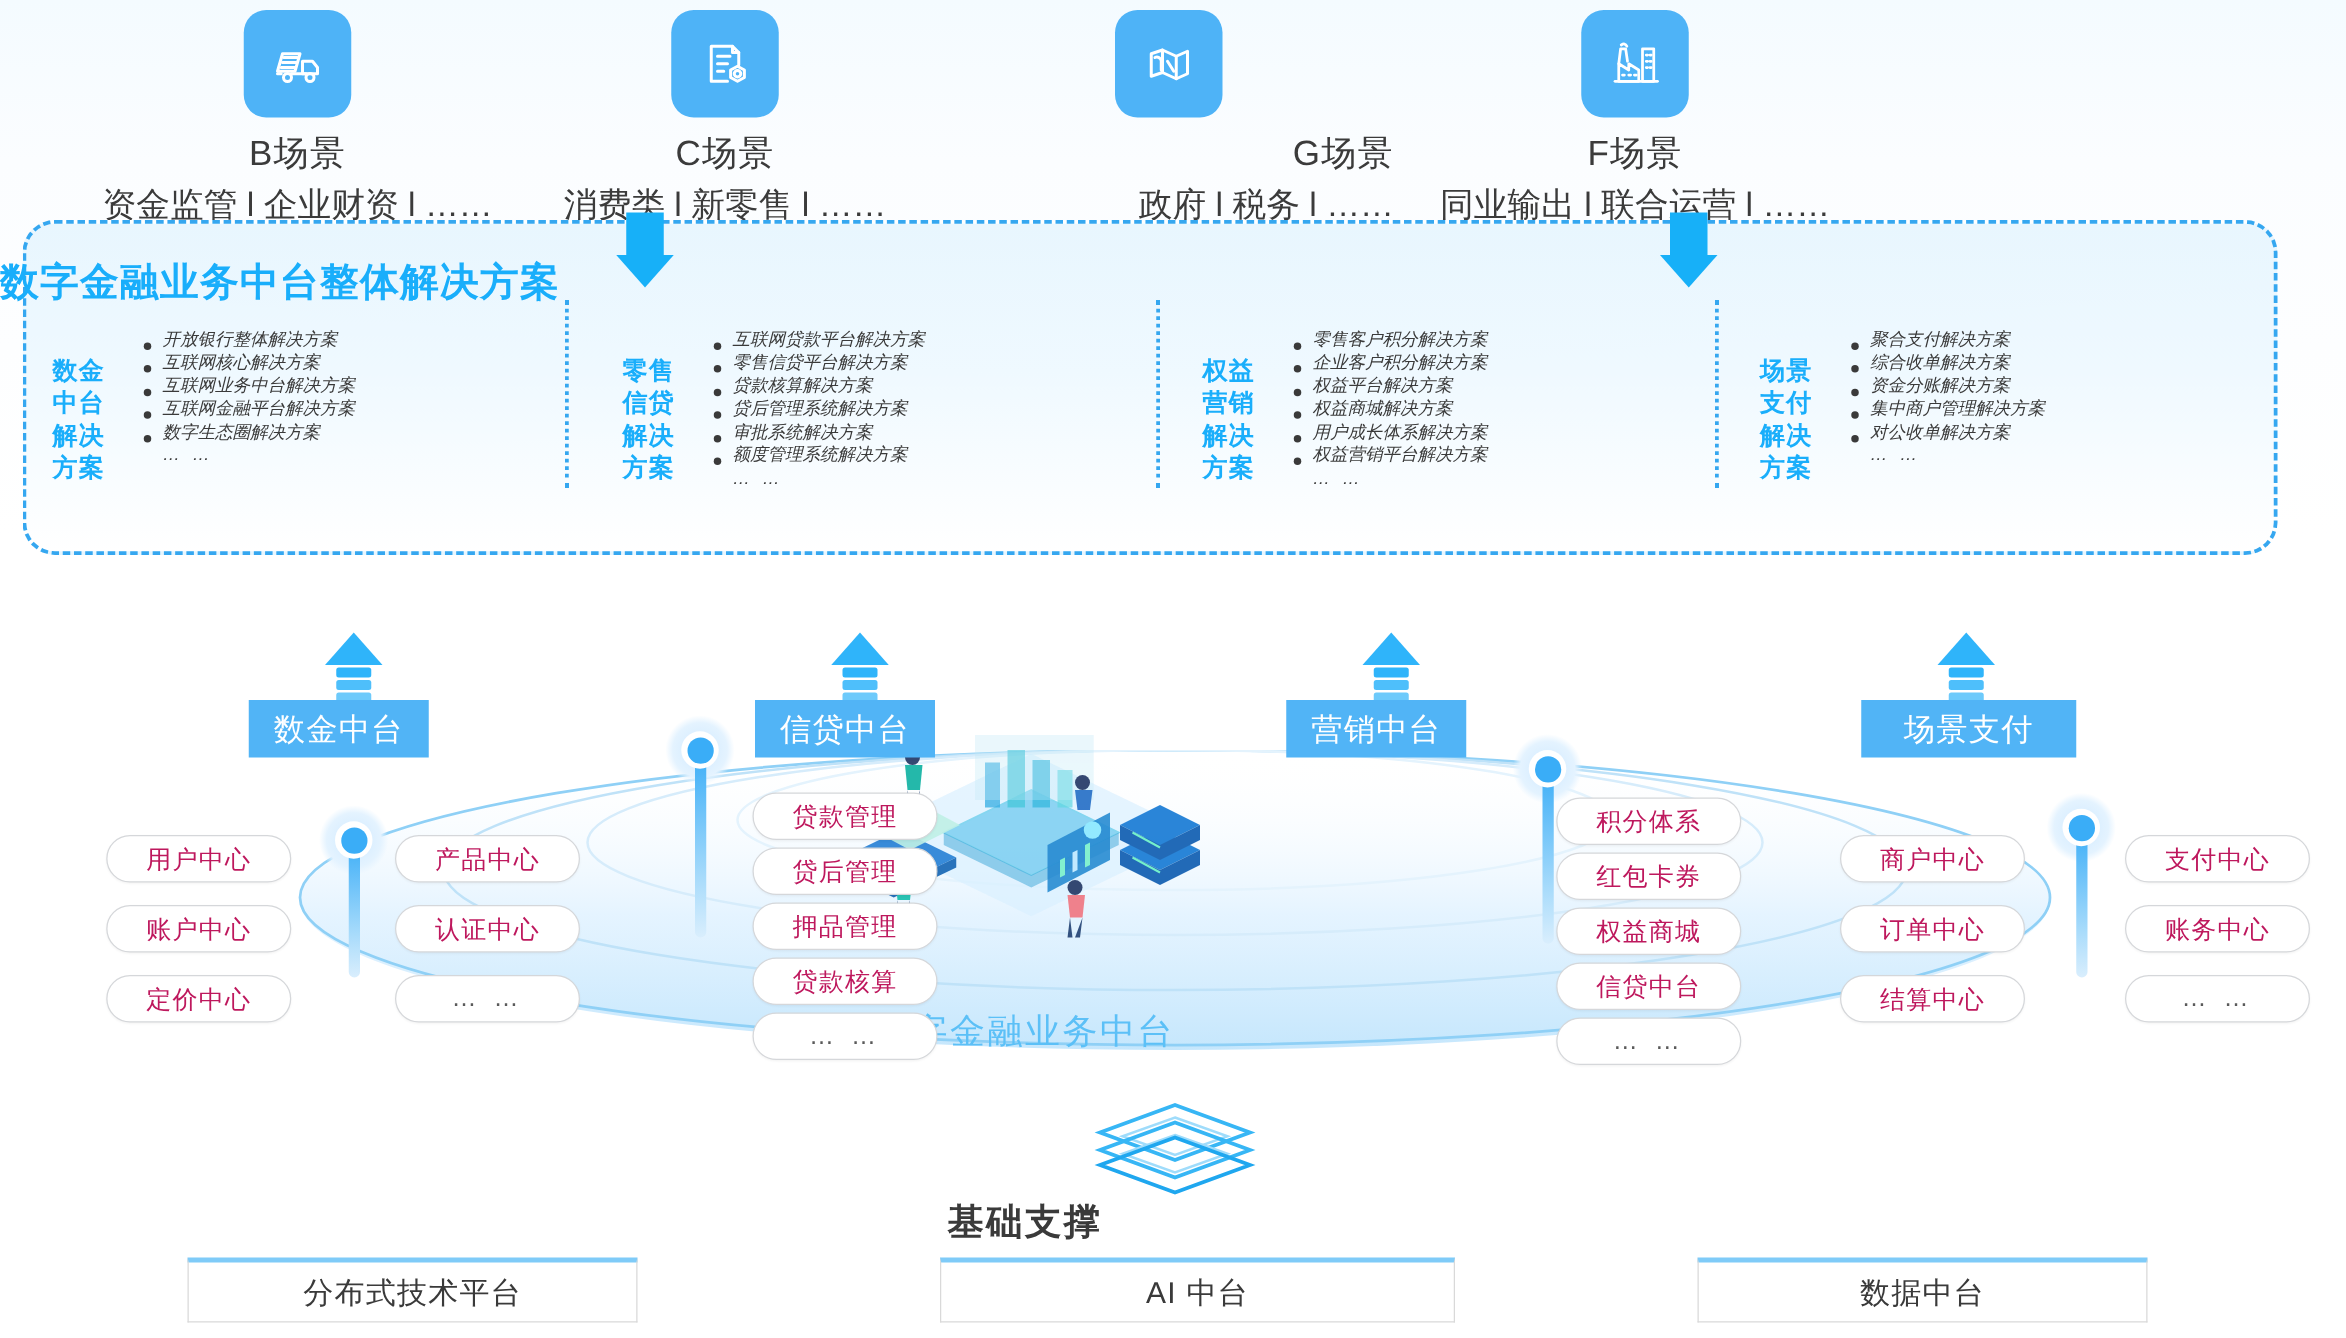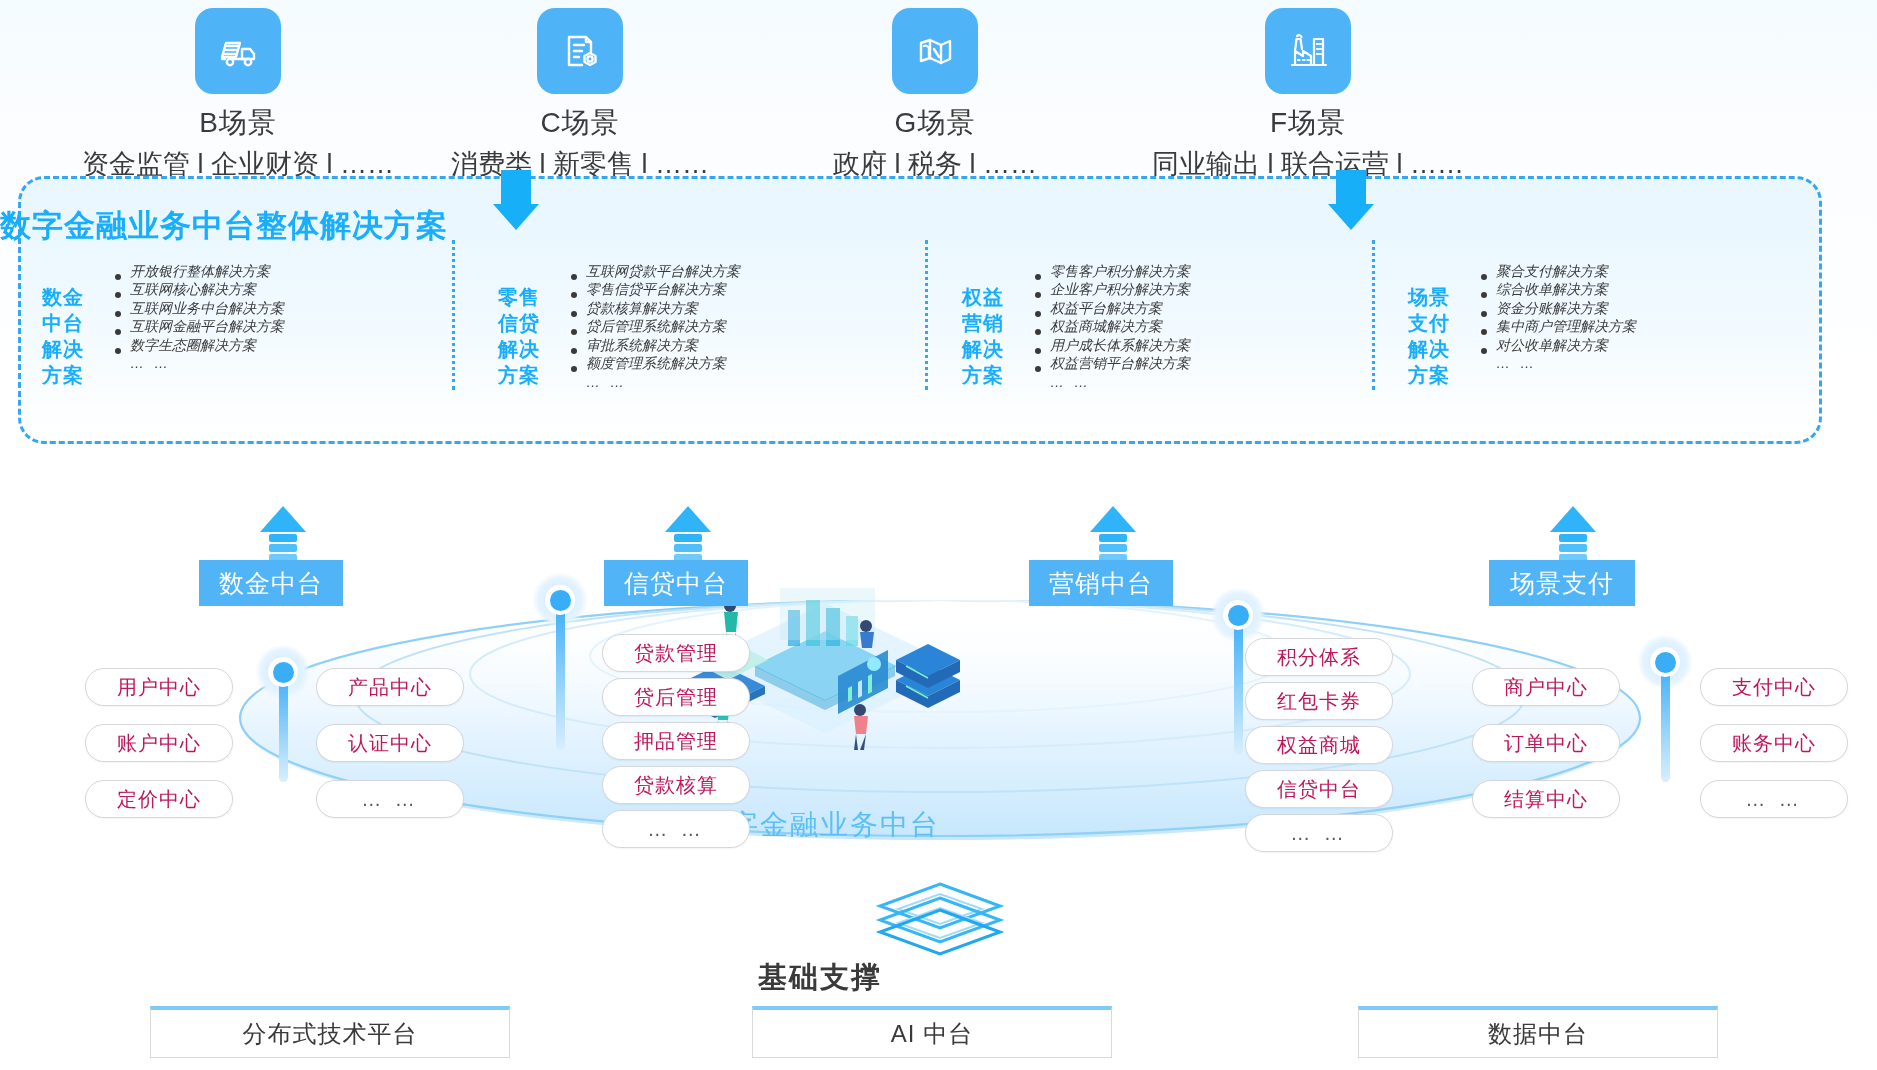--- a/index.html
+++ b/index.html
@@ -172,21 +172,21 @@
         <path d="M18 18 L28 18 M18 24 L26 24 M18 30 L23 30"></path>
         <path d="M30 10 L30 15 L35 15"></path>
         <path d="M34 26 L39.5 29 L39.5 35 L34 38 L28.5 35 L28.5 29 Z"></path>
         <circle cx="34" cy="32" r="2.6"></circle>
       </svg>
     </div>
     <div class="scene-title">C场景</div>
     <div class="scene-sub">消费类 l 新零售 l ……</div>
   </div>
 
-  <div class="scene" style="left:755px;top:8px;">
+  <div class="scene" style="left:755px;top:8px;text-align:right;">
     <div class="scene-icon">
       <svg width="48" height="48" viewBox="0 0 48 48" fill="none" stroke="#ffffff" stroke-width="2.4" stroke-linecap="round" stroke-linejoin="round">
         <path d="M10 16 L19 13 L30 18 L39 14 L39 32 L30 36 L19 31 L10 34 Z"></path>
         <path d="M19 13 L19 31 M30 18 L30 36"></path>
         <path d="M13 19 a3.5 3.5 0 0 1 5 2.6 L18 29"></path>
         <path d="M23 22 L28 30"></path>
       </svg>
     </div>
     <div class="scene-title">G场景</div>
     <div class="scene-sub">政府 l 税务 l ……</div>
@@ -385,21 +385,21 @@
         <path d="M196 186 L198 202 L194 202 Z M206 186 L204 202 L200 202 Z" fill="#2b4a7a"></path>
       </g>
     </g>
   </svg>
 
   <div id="disc-label">数字金融业务中台</div>
 
   <div class="plat" style="left:199px;top:560px;width:144px;">数金中台</div>
   <div class="plat" style="left:604px;top:560px;width:144px;">信贷中台</div>
   <div class="plat" style="left:1029px;top:560px;width:144px;">营销中台</div>
-  <div class="plat" style="left:1489px;top:560px;width:146px;">场景支付</div>
+  <div class="plat" style="left:1489px;top:560px;width:172px;">场景支付</div>
 
   <div class="pin" style="left:283px;top:672px;">
     <div class="halo"></div>
       <div class="stem" style="height:110px;"></div>
       <div class="ring"></div>
       <div class="dot"></div>
   </div>
   <div class="pin" style="left:560px;top:600px;">
     <div class="halo"></div>
       <div class="stem" style="height:150px;"></div>
@@ -451,16 +451,16 @@
       <path d="M90 18 L132 33 L90 48 L48 33 Z" fill="none" stroke="#9fdcfb" stroke-width="2"></path>
       <path d="M90 22 L150 44 L90 66 L30 44 Z" fill="none" stroke="#37b6f5" stroke-width="3"></path>
       <path d="M90 32 L132 47 L90 62 L48 47 Z" fill="none" stroke="#9fdcfb" stroke-width="2"></path>
       <path d="M90 34 L150 56 L90 78 L30 56 Z" fill="none" stroke="#1fa7ef" stroke-width="3"></path>
     </g>
   </svg>
 
   <div id="base-label">基础支撑</div>
 
   <div class="footbox" style="left:150px;top:1006px;width:360px;">分布式技术平台</div>
-  <div class="footbox" style="left:752px;top:1006px;width:360px;">AI 中台</div>
+  <div class="footbox" style="left:752px;top:1006px;width:412px;">AI 中台</div>
   <div class="footbox" style="left:1358px;top:1006px;width:360px;">数据中台</div>
 
 </div>
 
 </body></html>

